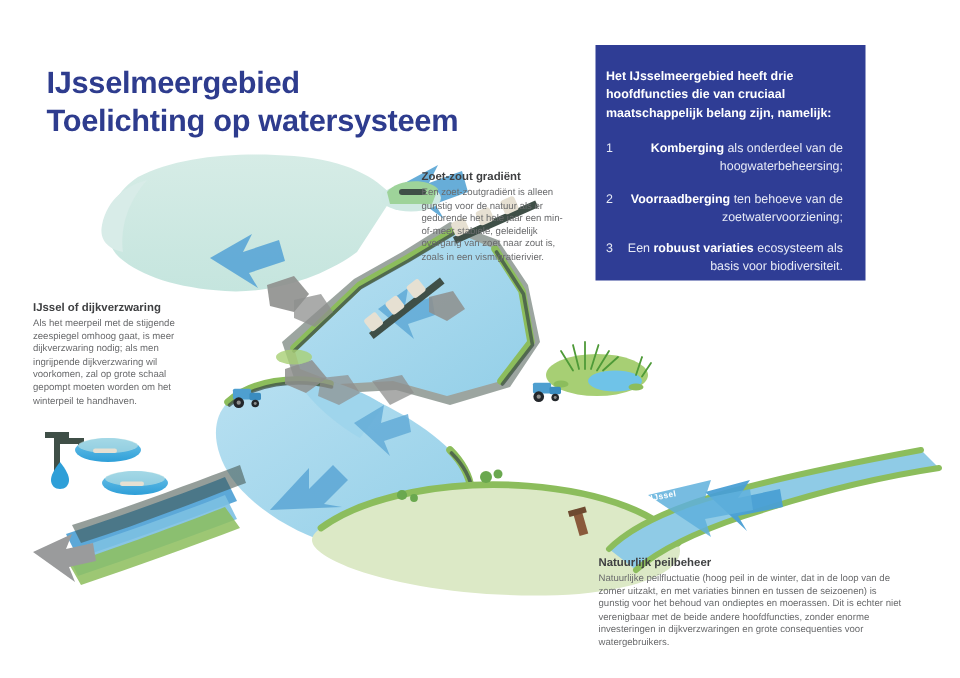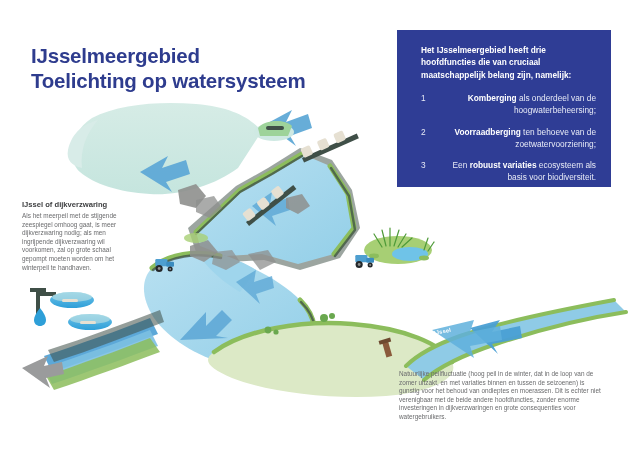--- a/index.html
+++ b/index.html
@@ -16,23 +16,23 @@
   
   .page-title{
     position:absolute;left:31px;top:29px;width:345px;
     font-size:20.5px;line-height:25px;font-weight:bold;
     color:#2e3c8e;letter-spacing:-0.2px;
   }
   .page-title span{display:block;}
 
   
   .factbox{
-    position:absolute;left:397px;top:30px;width:214px;height:157px;
+    position:absolute;left:397px;top:30px;width:180px;height:157px;
     background:#2f3d95;color:#ffffff;box-sizing:border-box;
-    padding:14px 15px 10px 24px;
+    padding:14px 15px 10px 7px;
   }
   .factbox-intro{
     font-size:8.3px;line-height:12.4px;font-weight:bold;color:#ffffff;
     margin:0 0 11px 0;
   }
   .factlist{list-style:none;margin:0;padding:0;}
   .factlist li{
     display:flex;align-items:flex-start;
     font-size:8.3px;line-height:12.2px;margin-bottom:9px;color:#e7eaf6;
   }
@@ -277,23 +277,28 @@
         <span class="num">2</span>
         <span class="txt"><b>Voorraadberging</b><span> ten behoeve van de zoetwatervoorziening;</span></span>
       </li>
       <li>
         <span class="num">3</span>
         <span class="txt"><span>Een </span><b>robuust variaties</b><span> ecosysteem als basis voor biodiversiteit.</span></span>
       </li>
     </ol>
   </aside>
 
+  <section class="note" id="note-zoetzout">
+    <h4>Zoet-zout gradiënt</h4>
+    <p>Een zoet-zoutgradiënt is alleen gunstig voor de natuur als er gedurende het hele jaar een min-of-meer stabiele, geleidelijk overgang van zoet naar zout is, zoals in een vismigratierivier.</p>
+  </section>
 
   <section class="note" id="note-pompen">
     <h4>IJssel of dijkverzwaring</h4>
     <p>Als het meerpeil met de stijgende zeespiegel omhoog gaat, is meer dijkverzwaring nodig; als men ingrijpende dijkverzwaring wil voorkomen, zal op grote schaal gepompt moeten worden om het winterpeil te handhaven.</p>
   </section>
 
   <section class="note" id="note-peilbeheer">
+    <h4>Natuurlijk peilbeheer</h4>
     <p>Natuurlijke peilfluctuatie (hoog peil in de winter, dat in de loop van de zomer uitzakt, en met variaties binnen en tussen de seizoenen) is gunstig voor het behoud van ondieptes en moerassen. Dit is echter niet verenigbaar met de beide andere hoofdfuncties, zonder enorme investeringen in dijkverzwaringen en grote consequenties voor watergebruikers.</p>
   </section>
 
 </div>
 
 </body></html>

